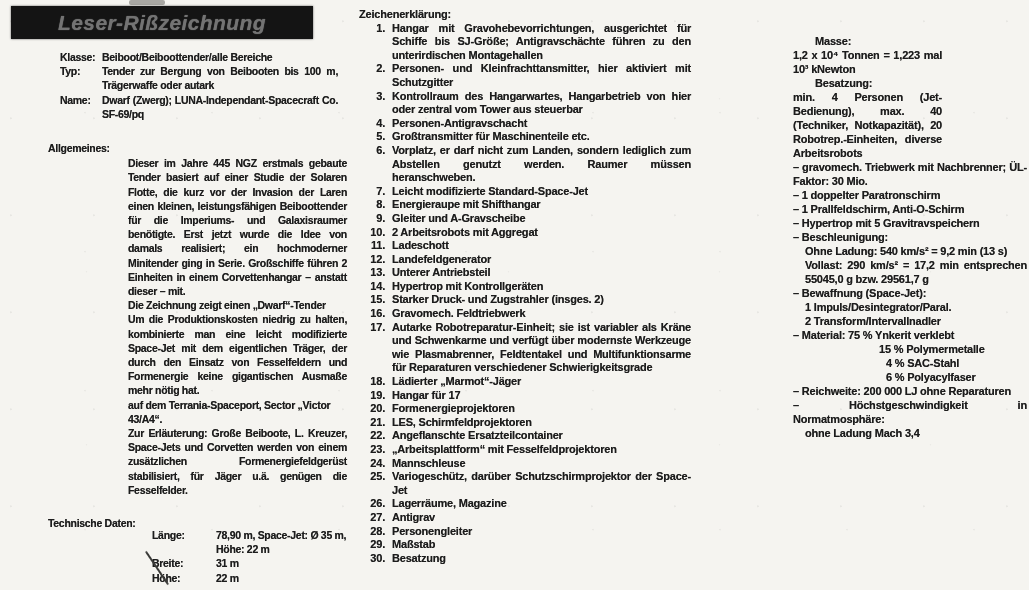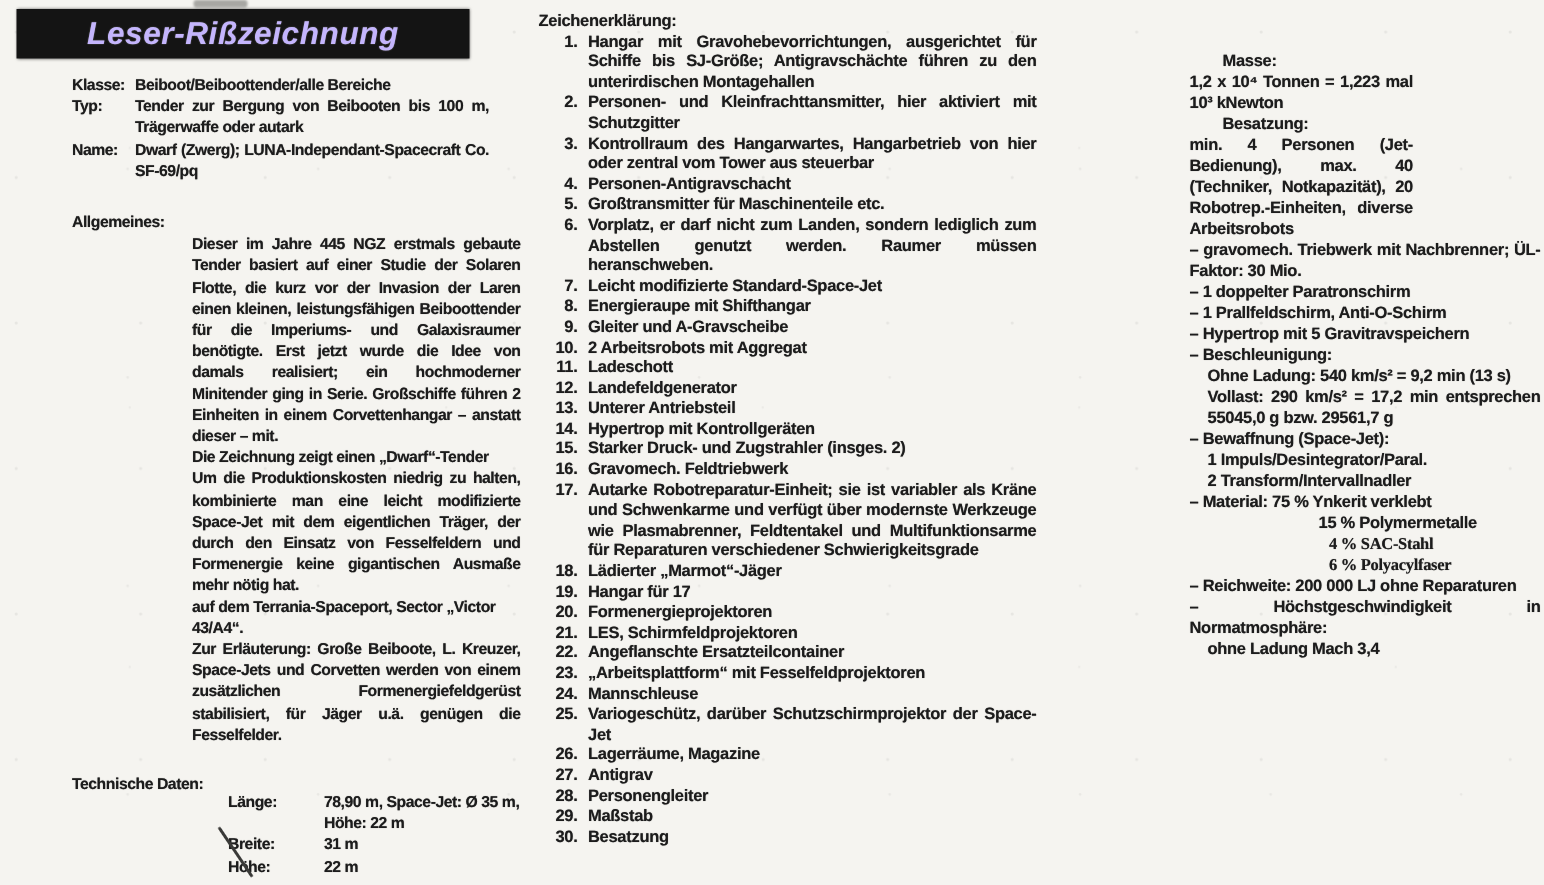--- a/index.html
+++ b/index.html
@@ -19,37 +19,37 @@
   .justify{text-align:justify;}
 
   
   .banner{
     position:absolute;left:11px;top:6px;width:302px;height:33px;
     background:#141414;
     display:flex;align-items:center;justify-content:center;
     box-shadow:0 0 2px rgba(0,0,0,.6);
   }
   .banner span{
-    color:#c4b5fd;font-style:italic;font-size:21px;letter-spacing:.4px;
+    color:#737373;font-style:italic;font-size:21px;letter-spacing:.4px;
     text-shadow:0 0 1px rgba(255,255,255,.4);
     white-space:nowrap;
   }
   .smudge{
     position:absolute;left:129px;top:0;width:36px;height:5px;
     background:#6a6a66;opacity:.55;border-radius:2px;filter:blur(.6px);
   }
   .pen-mark{
     position:absolute;left:156px;top:548px;width:2px;height:40px;
     background:#3a3a38;border-radius:2px;transform:rotate(-34deg);filter:blur(.3px);
   }
 
   
   .col-left{position:absolute;left:48px;top:50px;width:300px;font-size:10.5px;line-height:14.2px;letter-spacing:-.3px;}
   .info-row{display:flex;}
-  .info-label{width:42px;flex:none;}
+  .info-label{width:42px;flex:none;margin-left:12px;}
   .info-value{width:236px;}
   .allg{margin-top:20px;}
   .allg-body{margin-left:80px;width:219px;margin-top:1px;}
   .allg-body p{margin:0;text-align:justify;}
   .tech{position:absolute;left:0;top:466px;width:300px;}
   .tech-label{position:absolute;left:0;top:0;white-space:nowrap;}
   .tech-rows{position:absolute;left:104px;top:12px;width:196px;}
   .tech-row{display:flex;}
   .tech-l{width:64px;flex:none;}
   .tech-v{width:132px;}
@@ -63,21 +63,21 @@
   .legend .txt{flex:1;text-align:justify;}
 
   
   .col-right{position:absolute;left:793px;top:34px;width:234px;font-size:11px;line-height:14px;letter-spacing:-.2px;}
   .spec2-row{display:flex;flex-direction:column;}
   .spec2-label{width:85px;flex:none;padding-left:22px;box-sizing:border-box;}
   .spec2-value{width:149px;text-align:justify;}
   .rline{text-align:justify;}
   .rline.ind1{padding-left:12px;}
   .rline.ind2{padding-left:86px;}
-  .rline.ind3{padding-left:93px;font-family:Liberation Serif, serif;}
+  .rline.ind3{padding-left:93px;}
 </style>
 </head>
 <body>
 
 <div class="page">
 
   <div class="smudge"></div>
 
   <div class="banner">
     <span>Leser-Rißzeichnung</span>

